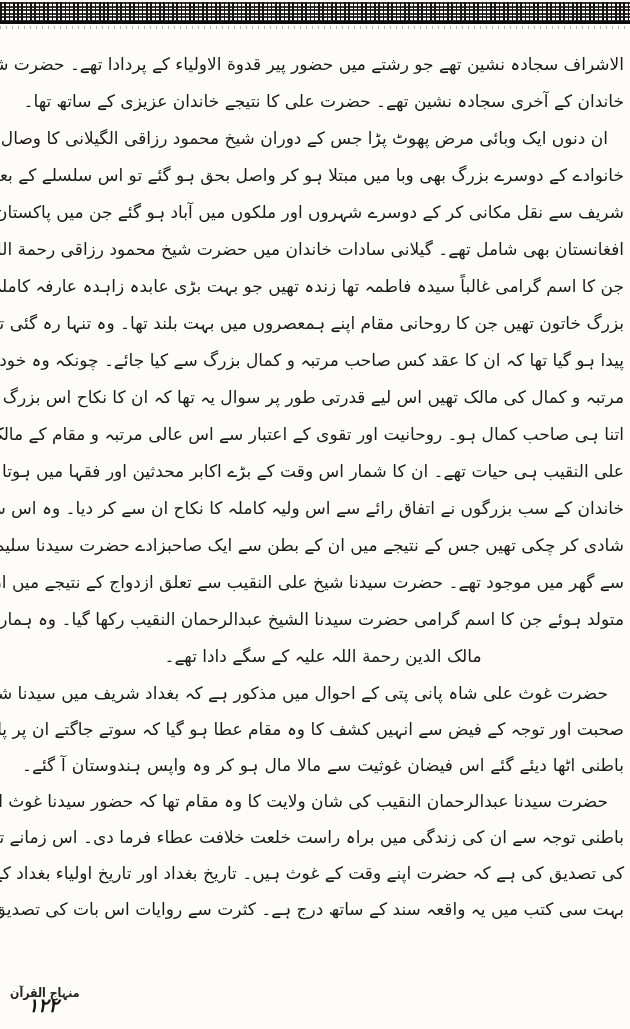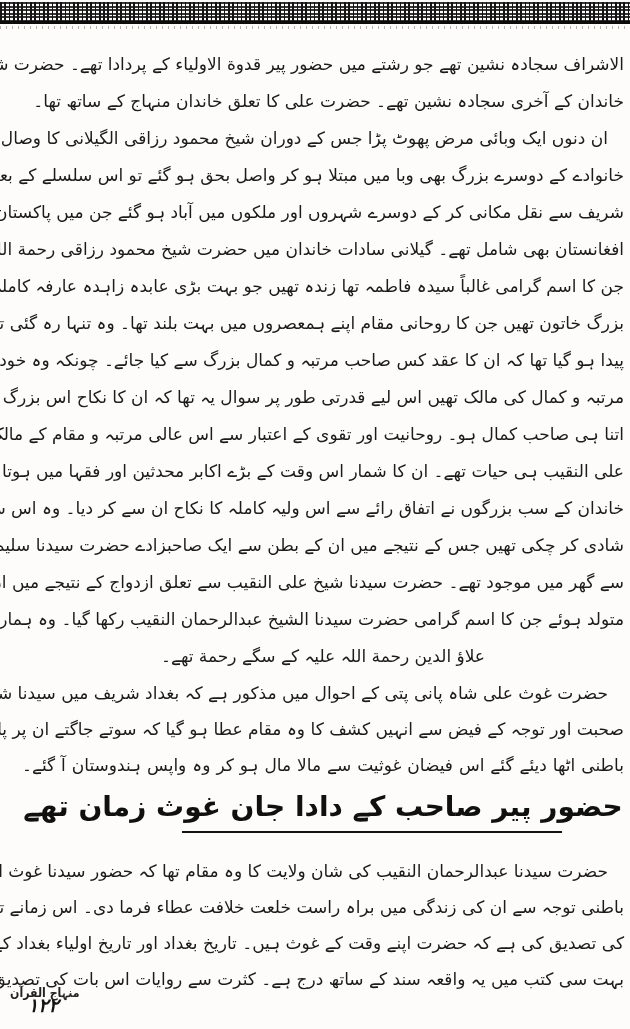--- a/index.html
+++ b/index.html
@@ -72,51 +72,47 @@
 
 <div class="page">
 
   <div class="band"></div>
   <div class="band-shadow"></div>
 
   <div class="text-col">
 
     <div>
       <div class="ln">الاشراف سجادہ نشین تھے جو رشتے میں حضور پیر قدوة الاولیاء کے پردادا تھے۔ حضرت شیخ محمود رزاقی اس</div>
-      <div class="ln end">خاندان کے آخری سجادہ نشین تھے۔ حضرت علی کا تعلق خاندان منہاج کے ساتھ تھا۔</div>
+      <div class="ln end">خاندان کے آخری سجادہ نشین تھے۔ حضرت علی کا نتیجے خاندان عزیزی کے ساتھ تھا۔</div>
     </div>
 
     <div>
       <div class="ln indent">ان دنوں ایک وبائی مرض پھوٹ پڑا جس کے دوران شیخ محمود رزاقی الگیلانی کا وصال ہو گیا اور اس</div>
       <div class="ln">خانوادے کے دوسرے بزرگ بھی وبا میں مبتلا ہو کر واصل بحق ہو گئے تو اس سلسلے کے بعض بزرگ بغداد</div>
       <div class="ln">شریف سے نقل مکانی کر کے دوسرے شہروں اور ملکوں میں آباد ہو گئے جن میں پاکستان، ہندوستان اور</div>
       <div class="ln">افغانستان بھی شامل تھے۔ گیلانی سادات خاندان میں حضرت شیخ محمود رزاقی رحمة اللہ علیہ کی ایک صاحبزادی</div>
       <div class="ln">جن کا اسم گرامی غالباً سیدہ فاطمہ تھا زندہ تھیں جو بہت بڑی عابدہ زاہدہ عارفہ کاملہ اور کشف و کرامت والی</div>
       <div class="ln">بزرگ خاتون تھیں جن کا روحانی مقام اپنے ہمعصروں میں بہت بلند تھا۔ وہ تنہا رہ گئی تھیں اور اب مسئلہ یہ</div>
       <div class="ln">پیدا ہو گیا تھا کہ ان کا عقد کس صاحب مرتبہ و کمال بزرگ سے کیا جائے۔ چونکہ وہ خود روحانی طور پر عظیم</div>
       <div class="ln">مرتبہ و کمال کی مالک تھیں اس لیے قدرتی طور پر سوال یہ تھا کہ ان کا نکاح اس بزرگ سے ہو جو خود بھی</div>
       <div class="ln">اتنا ہی صاحب کمال ہو۔ روحانیت اور تقوی کے اعتبار سے اس عالی مرتبہ و مقام کے مالک غوث زمان سیدنا شیخ</div>
       <div class="ln">علی النقیب ہی حیات تھے۔ ان کا شمار اس وقت کے بڑے اکابر محدثین اور فقہا میں ہوتا تھا۔ چنانچہ</div>
       <div class="ln">خاندان کے سب بزرگوں نے اتفاق رائے سے اس ولیہ کاملہ کا نکاح ان سے کر دیا۔ وہ اس سے پہلے بھی</div>
       <div class="ln">شادی کر چکی تھیں جس کے نتیجے میں ان کے بطن سے ایک صاحبزادے حضرت سیدنا سلیمان النقیب پہلے</div>
       <div class="ln">سے گھر میں موجود تھے۔ حضرت سیدنا شیخ علی النقیب سے تعلق ازدواج کے نتیجے میں ان کے ہاں ایک فرزند</div>
       <div class="ln">متولد ہوئے جن کا اسم گرامی حضرت سیدنا الشیخ عبدالرحمان النقیب رکھا گیا۔ وہ ہمارے حضور سیدنا طاہر</div>
-      <div class="ln center">علاؤ الدین رحمة اللہ علیہ کے سگے رحمة تھے۔</div>
+      <div class="ln center">مالک الدین رحمة اللہ علیہ کے سگے دادا تھے۔</div>
     </div>
 
     <div>
       <div class="ln n36 indent">حضرت غوث علی شاہ پانی پتی کے احوال میں مذکور ہے کہ بغداد شریف میں سیدنا شیخ علی النقیب کی</div>
       <div class="ln n36">صحبت اور توجہ کے فیض سے انہیں کشف کا وہ مقام عطا ہو گیا کہ سوتے جاگتے ان پر پانچ سو میل تک سب</div>
       <div class="ln n36">باطنی اٹھا دیئے گئے اس فیضان غوثیت سے مالا مال ہو کر وہ واپس ہندوستان آ گئے۔</div>
     </div>
 
-    <div class="heading-wrap">
-      <div class="heading">حضور پیر صاحب کے دادا جان غوث زمان تھے</div>
-      <div class="heading-underline"></div>
-    </div>
 
     <div>
       <div class="ln n36 indent">حضرت سیدنا عبدالرحمان النقیب کی شان ولایت کا وہ مقام تھا کہ حضور سیدنا غوث الاعظم نے اپنی</div>
       <div class="ln n36">باطنی توجہ سے ان کی زندگی میں براہ راست خلعت خلافت عطاء فرما دی۔ اس زمانے تمام اولیاء نے اس امر</div>
       <div class="ln n36">کی تصدیق کی ہے کہ حضرت اپنے وقت کے غوث ہیں۔ تاریخ بغداد اور تاریخ اولیاء بغداد کے علاوہ اور</div>
       <div class="ln n36">بہت سی کتب میں یہ واقعہ سند کے ساتھ درج ہے۔ کثرت سے روایات اس بات کی تصدیق کرتی ہیں کہ</div>
     </div>
 
   </div>
 

